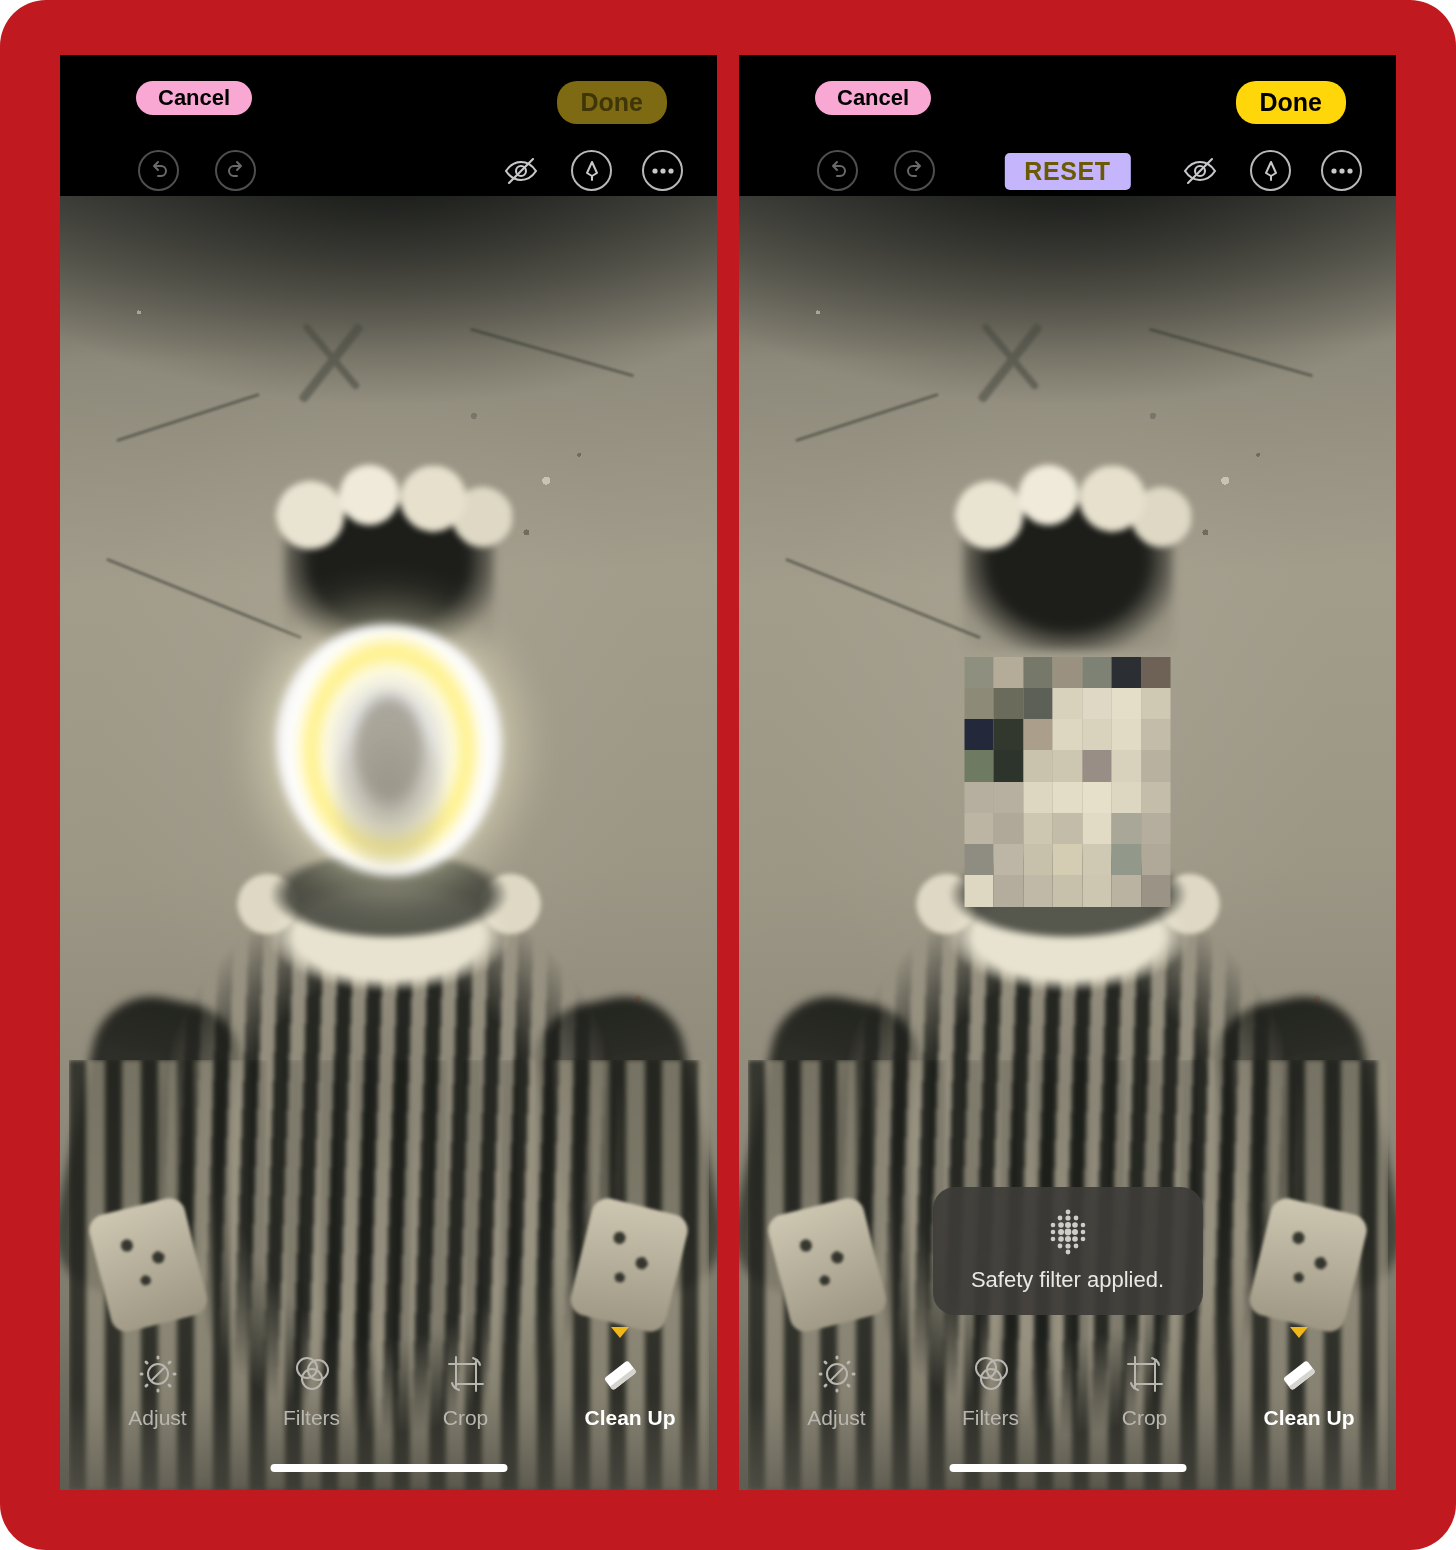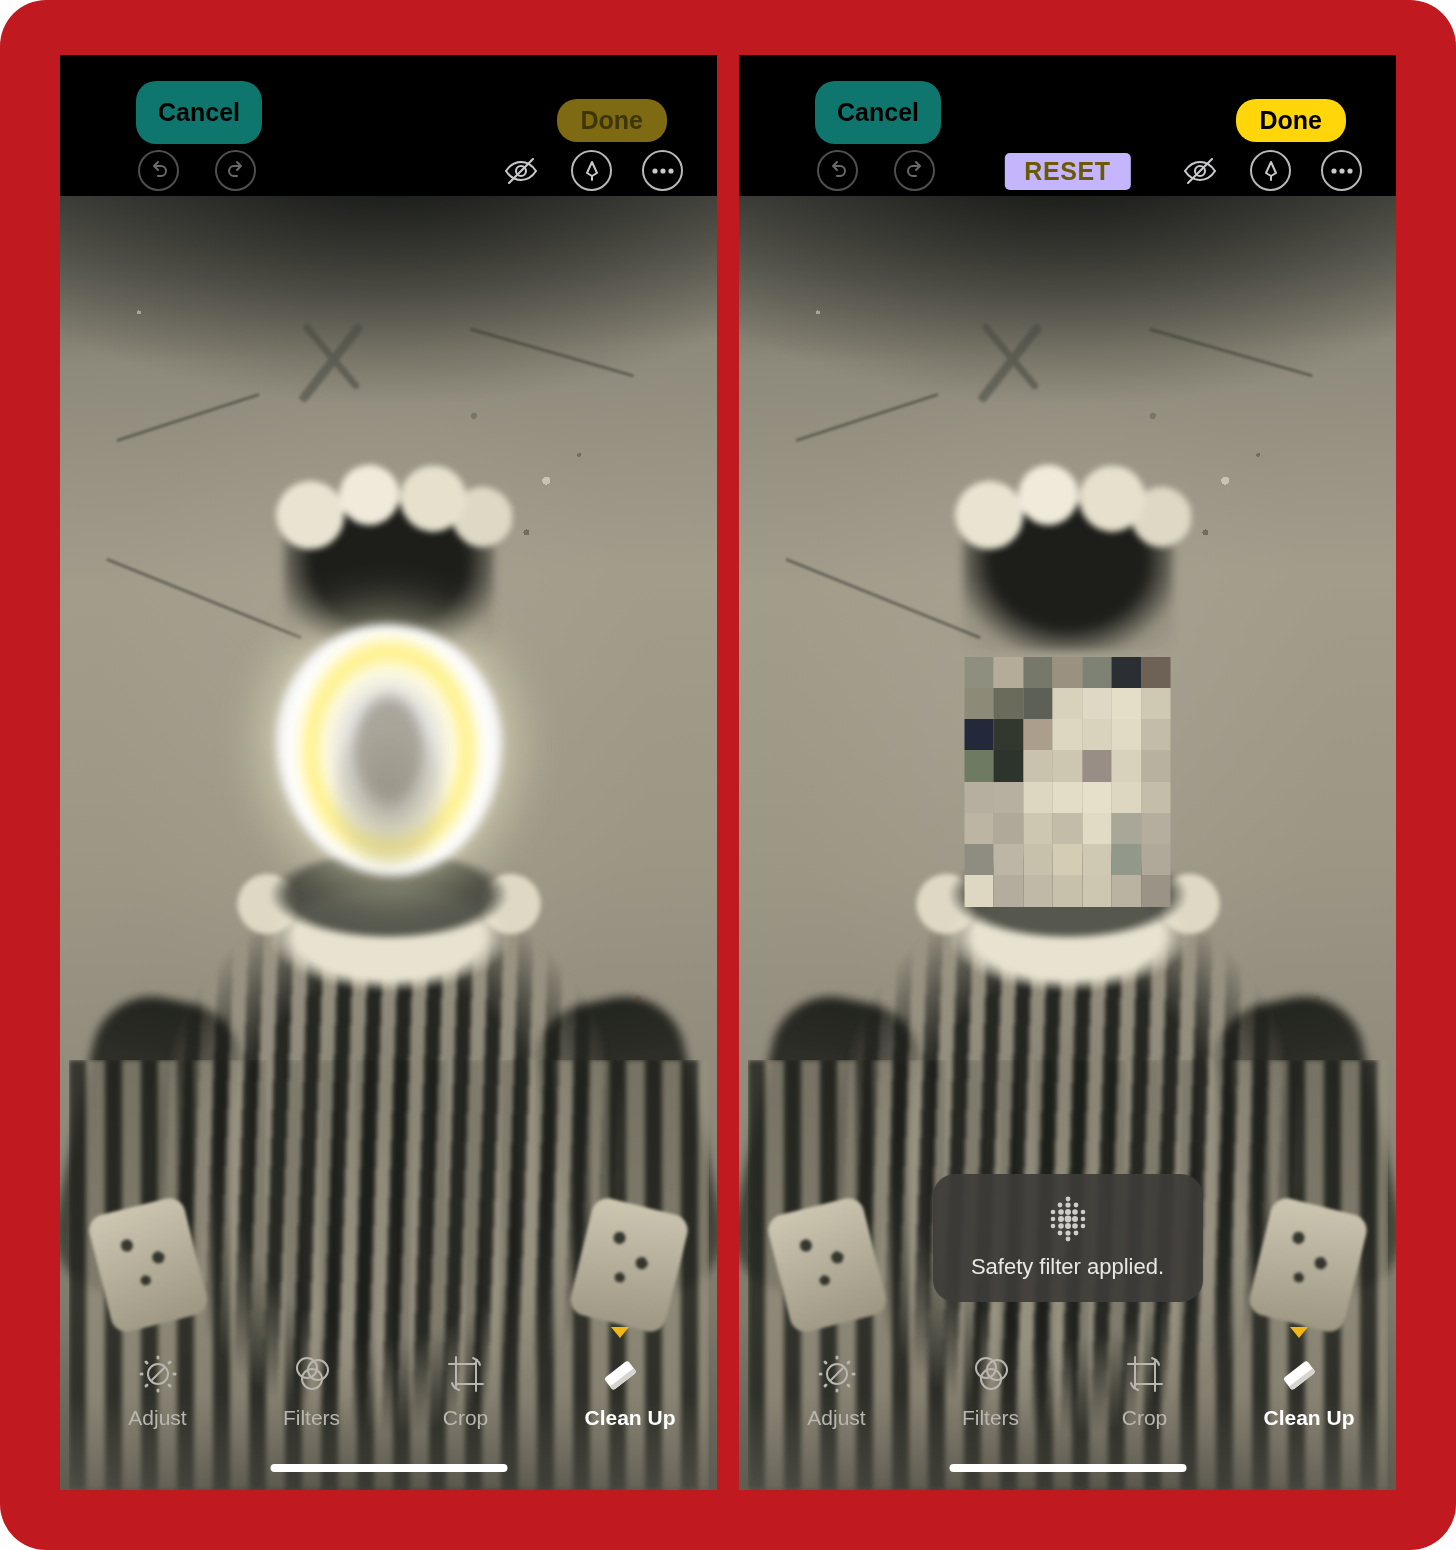--- a/index.html
+++ b/index.html
@@ -193,28 +193,28 @@
   }
   .pixelated span { display: block; }
 
   
   .navbar {
     position: absolute; left: 0; top: 0; width: 100%; height: 90px;
     background: #000;
   }
   .btn-cancel {
     position: absolute; left: 76px; top: 26px;
-    padding: 19px 22px; border-radius: 20px;
-    background: #0f766e; color: #000;
-    font-size: 25px; font-weight: 700; line-height: 1;
+    padding: 6px 22px; border-radius: 20px;
+    background: #f9a8d4; color: #000;
+    font-size: 22px; font-weight: 700; line-height: 1;
   }
   .btn-done {
     position: absolute; right: 50px; top: 26px;
     padding: 9px 24px; border-radius: 20px;
-    font-size: 25px; font-weight: 700; line-height: 1; margin-top: 18px;
+    font-size: 25px; font-weight: 700; line-height: 1;
   }
   .btn-done.enabled  { background: #ffd60a; color: #000; }
   .btn-done.disabled { background: #7d6a12; color: #3f3608; }
 
   .toolbar {
     position: absolute; left: 0; top: 90px; width: 100%; height: 51px;
     background: #000;
   }
   .tb-left  { position: absolute; left: 78px;  top: 5px; display: flex; gap: 36px; }
   .tb-right { position: absolute; right: 34px; top: 5px; display: flex; gap: 30px; align-items: center; }
@@ -228,21 +228,21 @@
   .icon-circle svg { display: block; }
   .btn-reset {
     position: absolute; left: 50%; top: 8px; transform: translateX(-50%);
     background: #c4b5fd; color: #6b5a05;
     padding: 4px 20px; border-radius: 5px;
     font-size: 25px; font-weight: 700; letter-spacing: .6px; line-height: 1.15;
   }
 
   
   .toast {
-    position: absolute; left: 50%; bottom: 188px; transform: translateX(-50%);
+    position: absolute; left: 50%; bottom: 175px; transform: translateX(-50%);
     width: 270px; padding: 18px 0 22px;
     background: rgba(62,60,56,.92);
     border-radius: 22px; text-align: center;
   }
   .toast-dots { width: 54px; height: 54px; margin: 0 auto 8px; }
   .toast-text { color: #e9e8e5; font-size: 22px; }
 
   
   .tools {
     position: absolute; left: 0; bottom: 60px; width: 100%;

